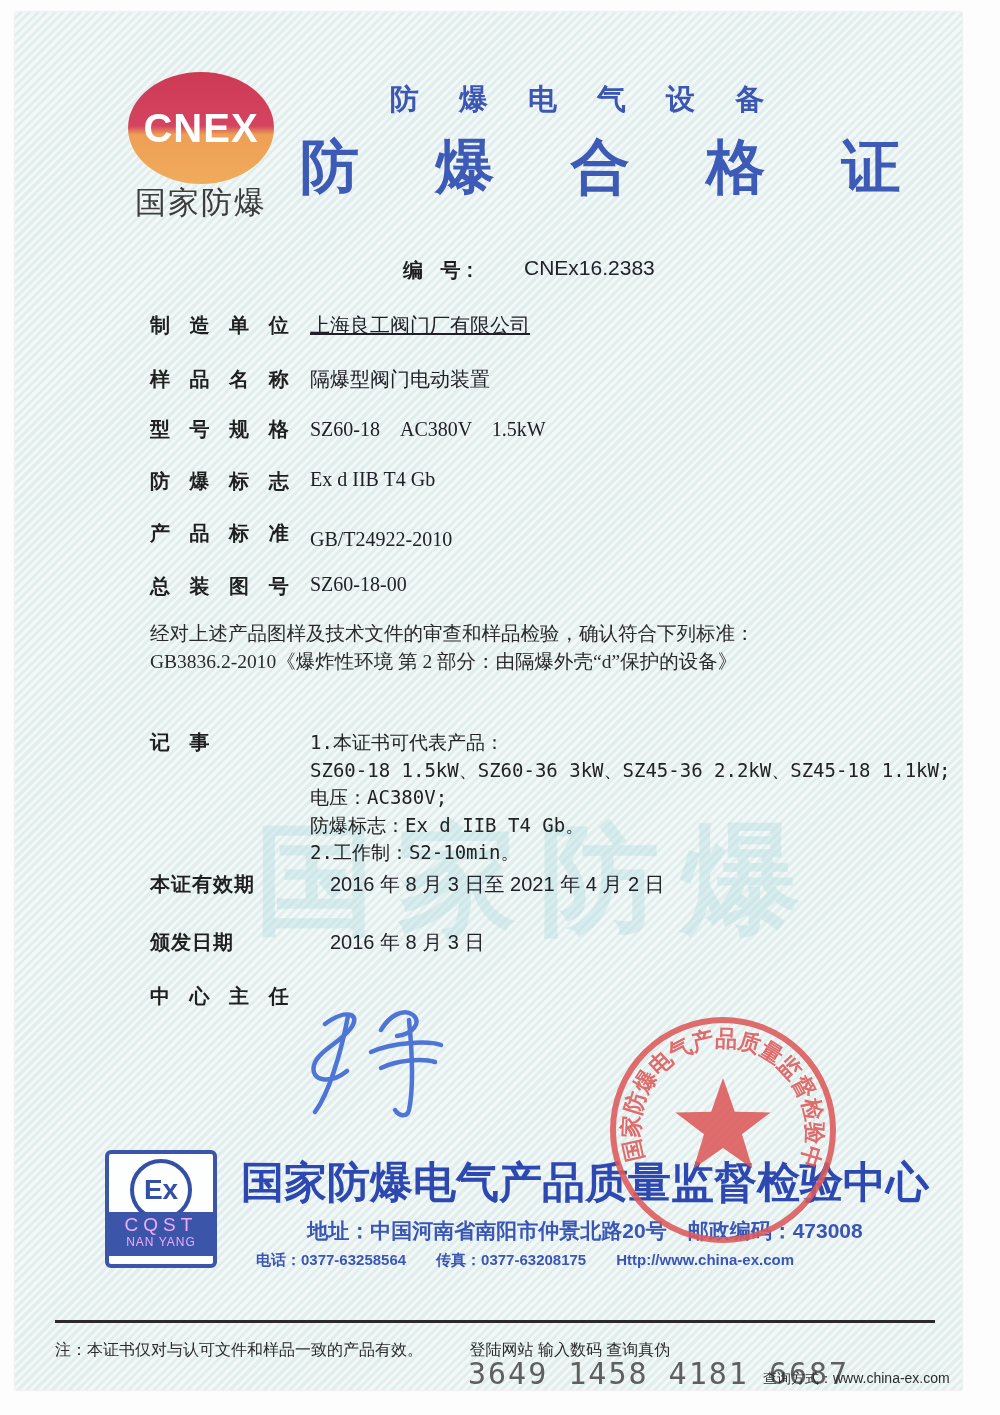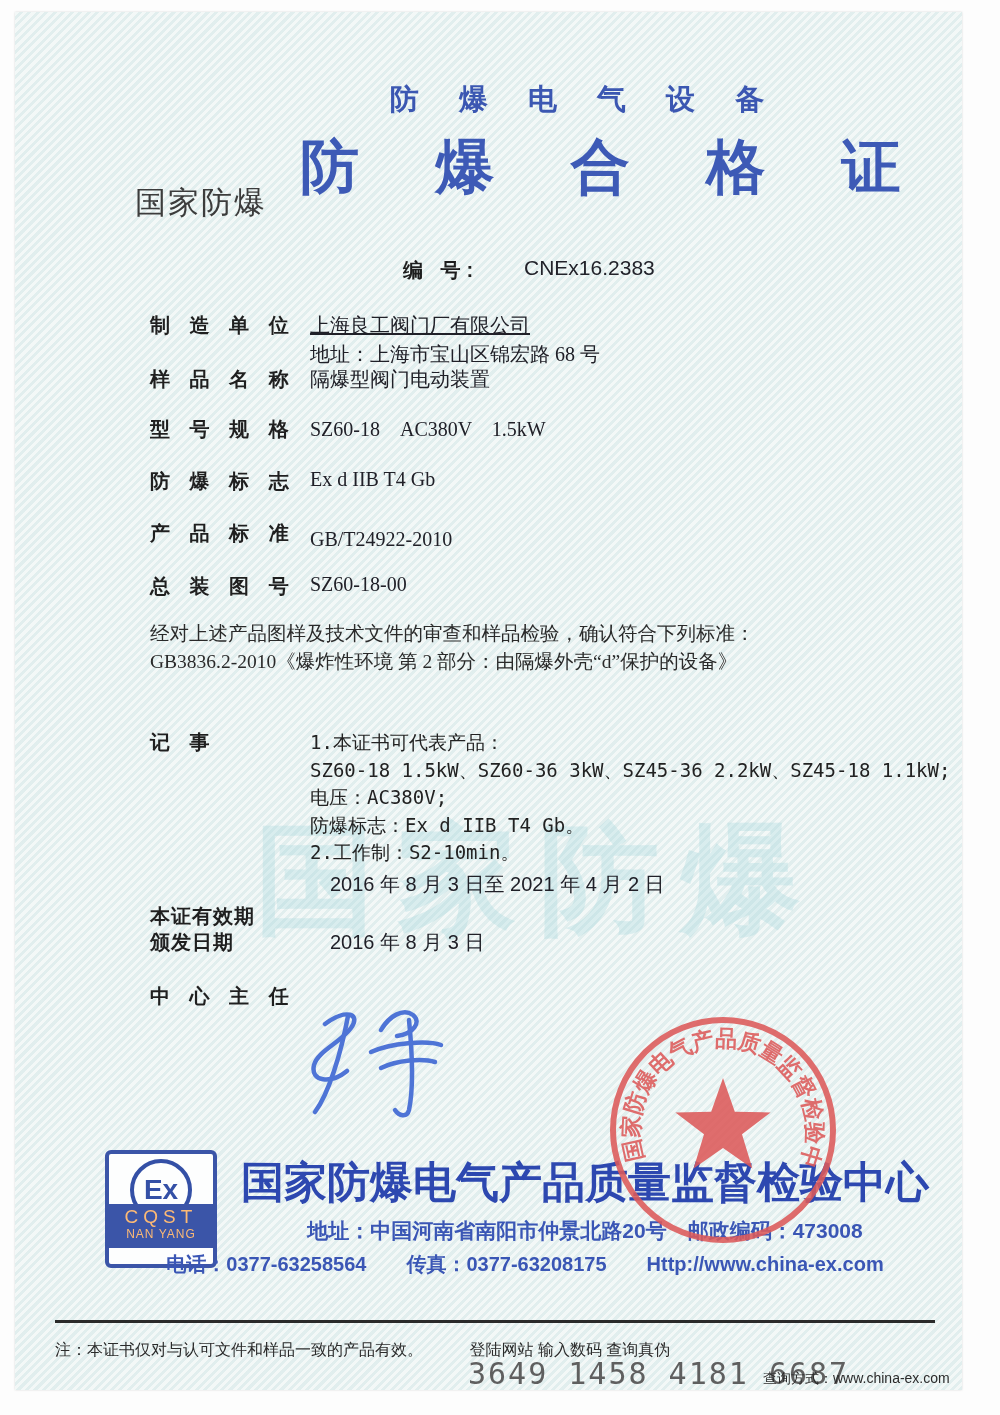--- a/index.html
+++ b/index.html
@@ -55,66 +55,68 @@
   .badge {
     position:absolute; left:105px; top:1150px; width:112px; height:118px;
     border:4px solid #3b55a8; border-radius:6px; background:#fdfefe; z-index:3;
   }
   .badge-circle {
     width:62px; height:62px; border:4px solid #3450a6; border-radius:50%;
     margin:5px auto 0 auto; display:flex; align-items:center; justify-content:center;
   }
   .badge-circle span { color:#3450a6; font-size:28px; font-weight:bold; }
   .badge-band {
-    position:absolute; left:0; bottom:16px; width:100%; height:44px; background:#3b55a8;
-    color:#fdba74; text-align:center; line-height:1.1; padding-top:3px;
+    position:absolute; left:0; bottom:8px; width:100%; height:44px; background:#3b55a8;
+    color:#f0abfc; text-align:center; line-height:1.1; padding-top:3px;
   }
   .badge-band .l1 { font-size:19px; letter-spacing:5px; }
   .badge-band .l2 { font-size:12px; letter-spacing:1px; }
 
   .org-name {
     position:absolute; left:232px; top:1154px; width:706px; text-align:center;
     font-size:43px; font-weight:bold; color:#2d48b0; z-index:4; white-space:nowrap;
   }
   .addr-line {
     position:absolute; left:235px; top:1217px; width:700px; text-align:center;
     font-size:21px; font-weight:bold; color:#3a56b5; z-index:4; white-space:nowrap;
   }
   .contact-line {
     position:absolute; left:110px; top:1251px; width:830px; text-align:center;
-    font-size:20px; font-weight:bold; color:#3a56b5; z-index:4; white-space:nowrap;
+    font-size:15px; font-weight:bold; color:#3a56b5; z-index:4; white-space:nowrap;
   }
   .divider { position:absolute; left:55px; top:1320px; width:880px; height:3px; background:#2a2a2a; z-index:2; }
   .note-row { position:absolute; left:55px; top:1340px; font-size:16px; color:#2b2b2b; z-index:2; white-space:nowrap; }
   .note-row .hint { margin-left:42px; }
   .code-digits {
     position:absolute; left:468px; top:1356px; font-size:30px; letter-spacing:2px;
     color:#5f5f5f; font-family:"DejaVu Sans Mono", monospace; z-index:2; white-space:nowrap;
   }
   .query-method { position:absolute; left:763px; top:1370px; font-size:14px; color:#2b2b2b; z-index:2; white-space:nowrap; }
 </style>
 </head>
 <body>
 
 <div class="page">
   <div class="paper"></div>
 
   <div class="watermark">国家防爆</div>
 
+  <div class="logo-oval">
+    <span>CNEX</span>
+  </div>
   <div class="logo-caption">国家防爆</div>
 
   <div class="hdr-subtitle">防 爆 电 气 设 备</div>
   <div class="hdr-title">防 爆 合 格 证</div>
 
   <div class="serial-label">编  号:</div>
   <div class="serial-value">CNEx16.2383</div>
 
   <div class="f-label" style="top:312px;">制 造 单 位</div>
   <div class="f-value" style="top:312px;text-decoration:underline;">上海良工阀门厂有限公司</div>
-  <div class="f-value" style="top:341px;">地址：上海市宝山区锦宏路 68 号</div>
 
   <div class="f-label" style="top:366px;">样 品 名 称</div>
   <div class="f-value" style="top:366px;">隔爆型阀门电动装置</div>
 
   <div class="f-label" style="top:416px;">型 号 规 格</div>
   <div class="f-value" style="top:416px;">SZ60-18　AC380V　1.5kW</div>
 
   <div class="f-label" style="top:468px;">防 爆 标 志</div>
   <div class="f-value" style="top:468px;">Ex d IIB T4 Gb</div>
 
@@ -131,21 +133,21 @@
 
   <div class="f-label" style="top:729px;">记    事</div>
   <div class="remarks">
     <div>1.本证书可代表产品：</div>
     <div>SZ60-18 1.5kW、SZ60-36 3kW、SZ45-36 2.2kW、SZ45-18 1.1kW;</div>
     <div>电压：AC380V;</div>
     <div>防爆标志：Ex d IIB T4 Gb。</div>
     <div>2.工作制：S2-10min。</div>
   </div>
 
-  <div class="f-label" style="top:871px; letter-spacing:1px;margin-top:32px;">本证有效期</div>
+  <div class="f-label" style="top:871px; letter-spacing:1px;">本证有效期</div>
   <div class="f-value" style="top:871px; left:330px; font-family:'Liberation Sans',sans-serif;">2016 年 8 月 3 日至 2021 年 4 月 2 日</div>
 
   <div class="f-label" style="top:929px; letter-spacing:1px;">颁发日期</div>
   <div class="f-value" style="top:929px; left:330px; font-family:'Liberation Sans',sans-serif;">2016 年 8 月 3 日</div>
 
   <div class="f-label" style="top:983px;">中 心 主 任</div>
 
   <svg class="sig-svg" width="190" height="125" viewBox="0 0 190 125">
     <g stroke="#4e74d6" stroke-width="4.5" fill="none" stroke-linecap="round">
       <path d="M 40,26 C 62,10 76,16 66,30 C 55,45 33,53 29,67 C 25,84 46,86 62,73"></path>

